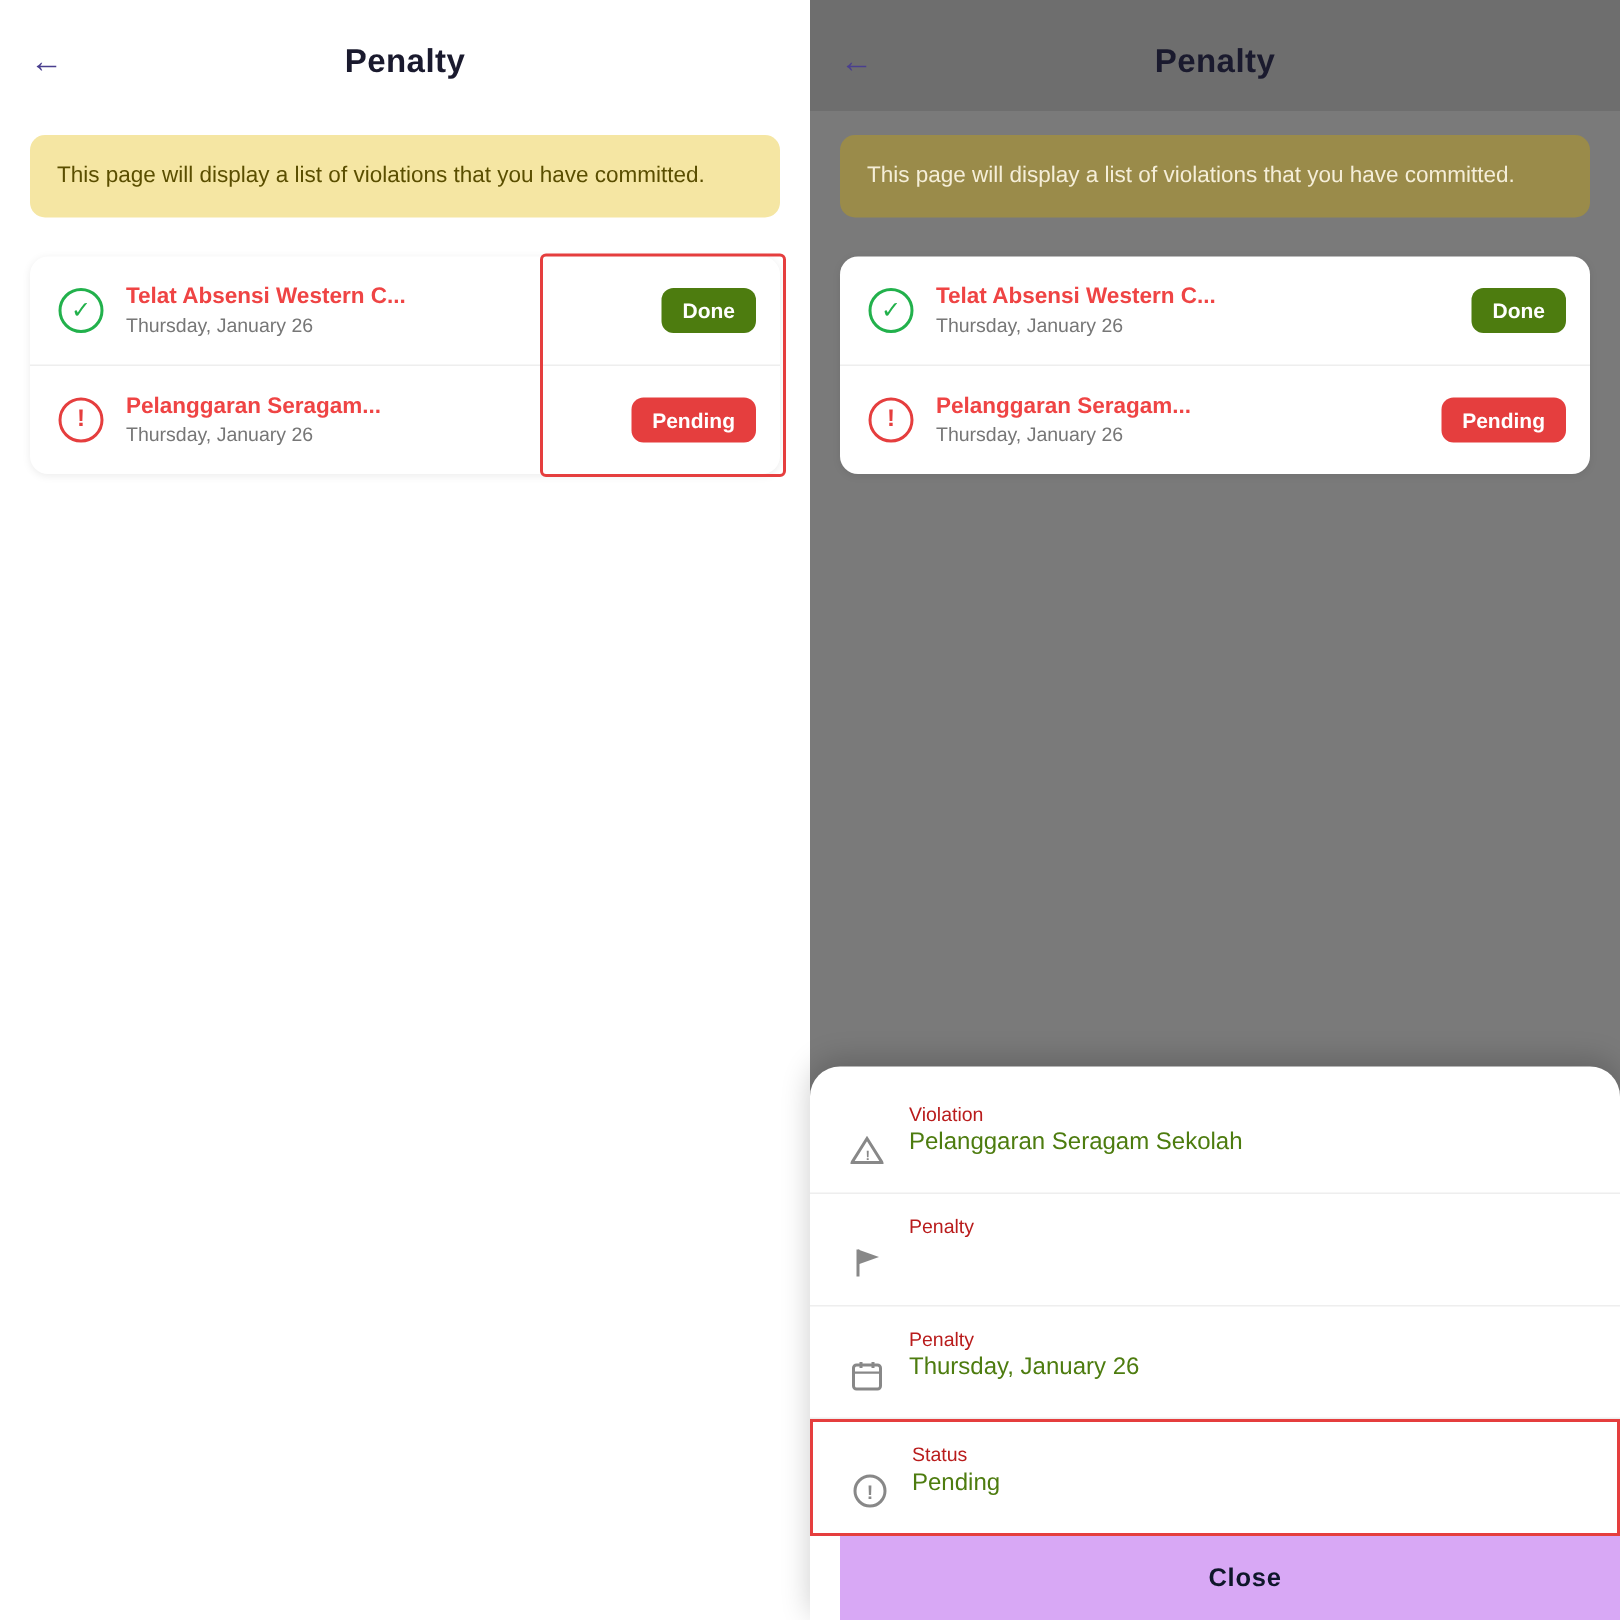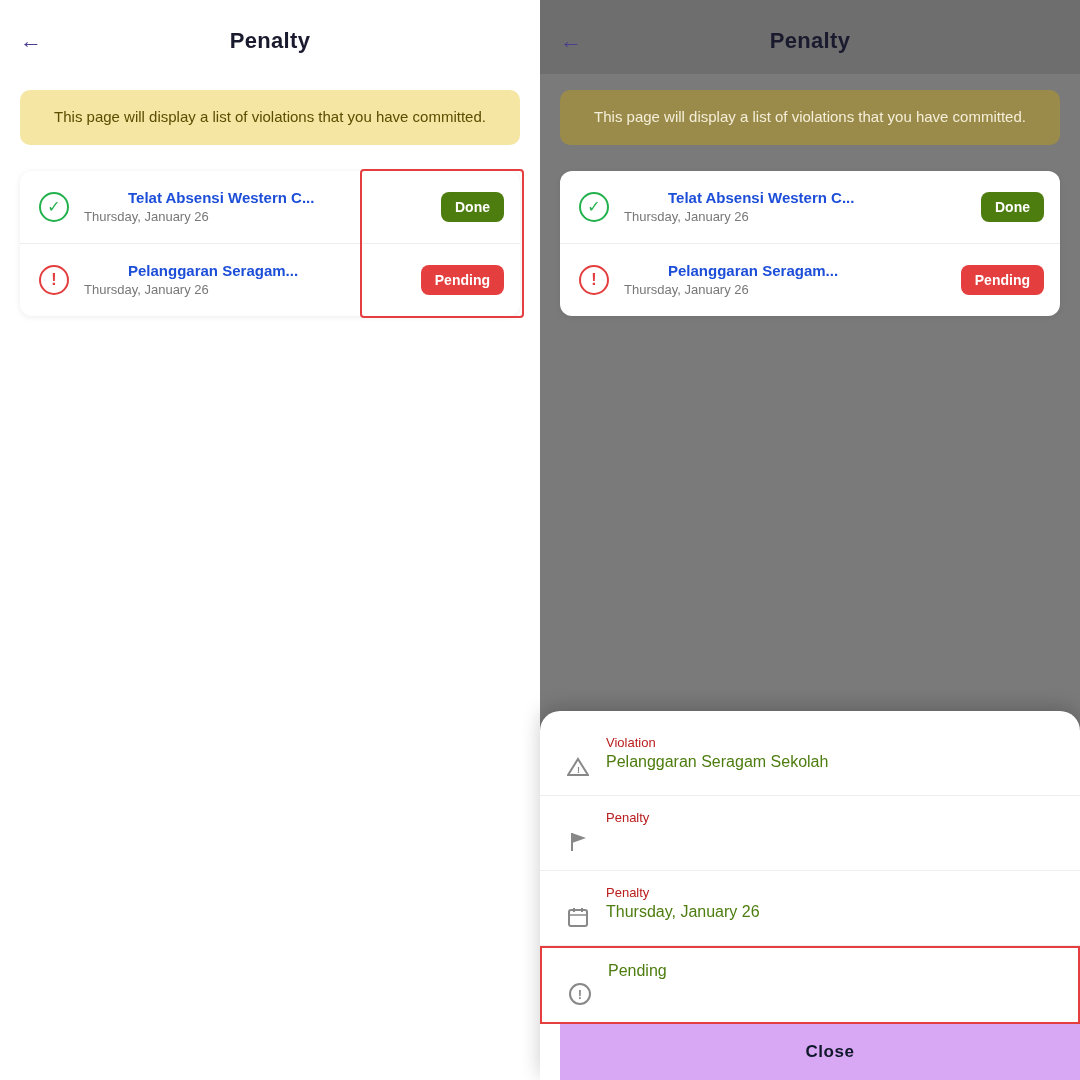--- a/index.html
+++ b/index.html
@@ -67,21 +67,20 @@
 
     
     .info-box {
       margin: 16px 20px;
       background: #f5e6a3;
       border-radius: 10px;
       padding: 16px 18px;
       font-size: 15px;
       color: #5a4e00;
       line-height: 1.5;
-      text-align: center;
     }
     .right-panel .info-box {
       background: #9a8b4a;
       color: #f5eed8;
     }
 
     
     .violations-list {
       background: #ffffff;
       margin: 10px 20px;
@@ -142,25 +141,24 @@
       font-weight: bold;
     }
 
     .violation-info {
       flex: 1;
       min-width: 0;
     }
     .violation-name {
       font-size: 15px;
       font-weight: 700;
-      color: #1d4ed8;
+      color: #ef4444;
       white-space: nowrap;
       overflow: hidden;
       text-overflow: ellipsis;
-      margin-left: 44px;
     }
     .violation-date {
       font-size: 13px;
       color: #777777;
       margin-top: 3px;
     }
 
     .status-badge {
       flex-shrink: 0;
       margin-left: 10px;
@@ -400,20 +398,21 @@
           <div class="modal-value">Thursday, January 26</div>
         </div>
       </div>
 
       
       <div class="modal-row status-row" style="border:2.5px solid #e53e3e; margin:0 0; padding:14px 24px;">
         <div class="modal-icon">
           <div class="circle-exclaim">!</div>
         </div>
         <div class="modal-field">
+          <div class="modal-label">Status</div>
           <div class="modal-value">Pending</div>
         </div>
       </div>
 
       
       <button class="close-button">Close</button>
     </div>
   </div>
 </div>
 

